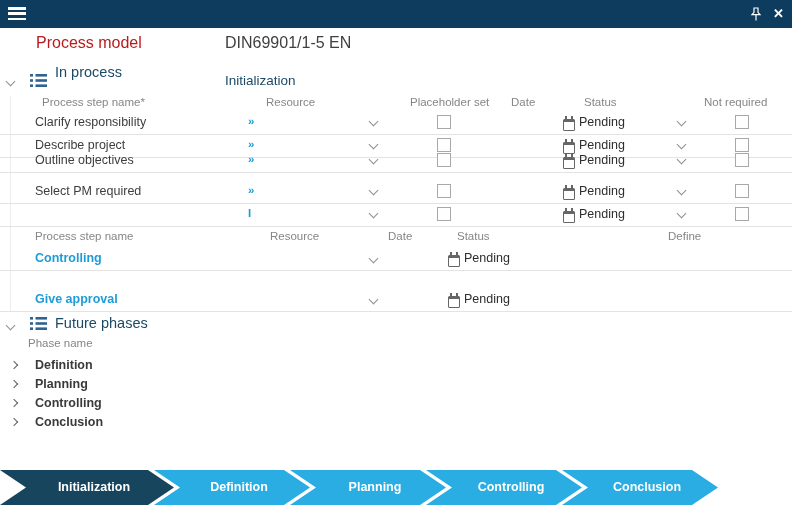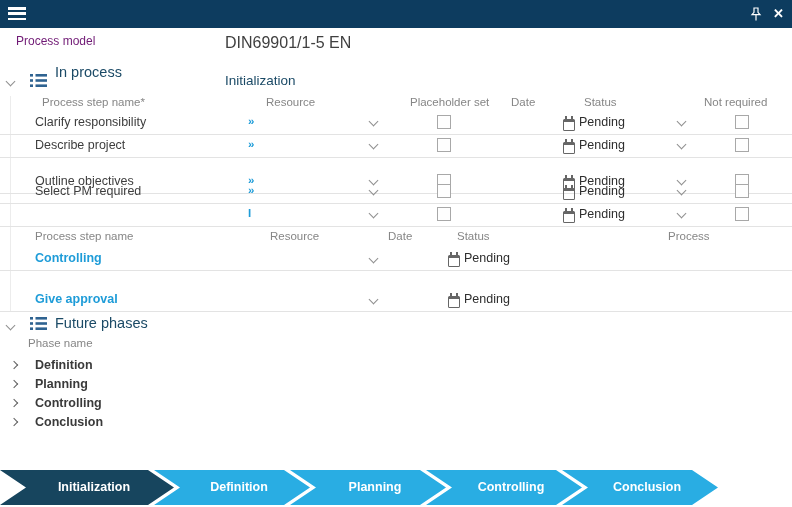--- a/index.html
+++ b/index.html
@@ -6,21 +6,21 @@
   .win{position:relative;width:792px;height:507px;background:#fff;overflow:hidden;
        font-family:"Liberation Sans",sans-serif;border-right:1px solid #d9d9d9;}
   
   .titlebar{position:absolute;left:0;top:0;width:792px;height:28px;background:#0d3c5f;}
   .hamburger{position:absolute;left:8px;top:7px;width:18px;height:14px;cursor:pointer;}
   .hamburger i{display:block;width:18px;height:2.6px;background:#fff;margin-bottom:2.8px;}
   .tb-title{position:absolute;left:34px;top:0;line-height:28px;color:#fff;font-size:14px;font-weight:600;margin-top:42px;}
   .pin{position:absolute;right:30px;top:7px;width:12px;height:15px;cursor:pointer;}
   .close{position:absolute;right:8px;top:0;line-height:27px;color:#fff;font-size:13px;font-weight:700;cursor:pointer;}
   
-  .pm-label{position:absolute;left:16px;top:34px;font-size:12px;color:#701a75;}
+  .pm-label{position:absolute;left:36px;top:34px;font-size:16px;color:#b91c1c;}
   .pm-value{position:absolute;left:225px;top:34px;font-size:16px;color:#404040;}
   
   .sec-chevron,.chv{width:6px;height:6px;border-right:1.4px solid #8f8f8f;border-bottom:1.4px solid #8f8f8f;transform:rotate(45deg);}
   .sec-chevron{position:absolute;left:7px;}
   .sec-icon{position:absolute;left:30px;}
   .sec-title{position:absolute;left:55px;font-size:14.5px;color:#1b4a66;}
   .sec-phase{position:absolute;left:225px;font-size:13.5px;color:#1b4a66;}
   
   .colhead{position:absolute;font-size:11.5px;color:#868686;}
   .vguide{position:absolute;left:10px;top:96px;width:1px;height:215px;background:#ececec;}
@@ -113,21 +113,21 @@
   <div class="row" style="top:134px">
     <span class="cell-name">Describe project</span>
     <span class="cell-link">»</span>
     <span class="chv c1"></span>
     <span class="cb b1"></span>
     <span class="cal" style="left:563px"></span>
     <span class="cell-status" style="left:579px">Pending</span>
     <span class="chv c2"></span>
     <span class="cb b2"></span>
   </div>
-  <div class="row" style="top:170px">
+  <div class="row" style="top:149px">
     <span class="cell-name">Outline objectives</span>
     <span class="cell-link">»</span>
     <span class="chv c1"></span>
     <span class="cb b1"></span>
     <span class="cal" style="left:563px"></span>
     <span class="cell-status" style="left:579px">Pending</span>
     <span class="chv c2"></span>
     <span class="cb b2"></span>
   </div>
   <div class="row" style="top:180px">
@@ -147,21 +147,21 @@
     <span class="cal" style="left:563px"></span>
     <span class="cell-status" style="left:579px">Pending</span>
     <span class="chv c2"></span>
     <span class="cb b2"></span>
   </div>
 
   <span class="colhead" style="left:35px;top:230px">Process step name</span>
   <span class="colhead" style="left:270px;top:230px">Resource</span>
   <span class="colhead" style="left:388px;top:230px">Date</span>
   <span class="colhead" style="left:457px;top:230px">Status</span>
-  <span class="colhead" style="left:668px;top:230px">Process</span>
+  <span class="colhead" style="left:668px;top:230px">Define</span>
 
   <div class="steprow" style="top:246px;height:24px">
     <span class="step-link">Controlling</span>
     <span class="chv" style="left:370px;top:9px"></span>
     <span class="cal" style="left:448px;top:9px"></span>
     <span class="cell-status" style="left:464px;top:5px">Pending</span>
   </div>
   <div class="steprow" style="top:287px;height:24px">
     <span class="step-link">Give approval</span>
     <span class="chv" style="left:370px;top:9px"></span>

